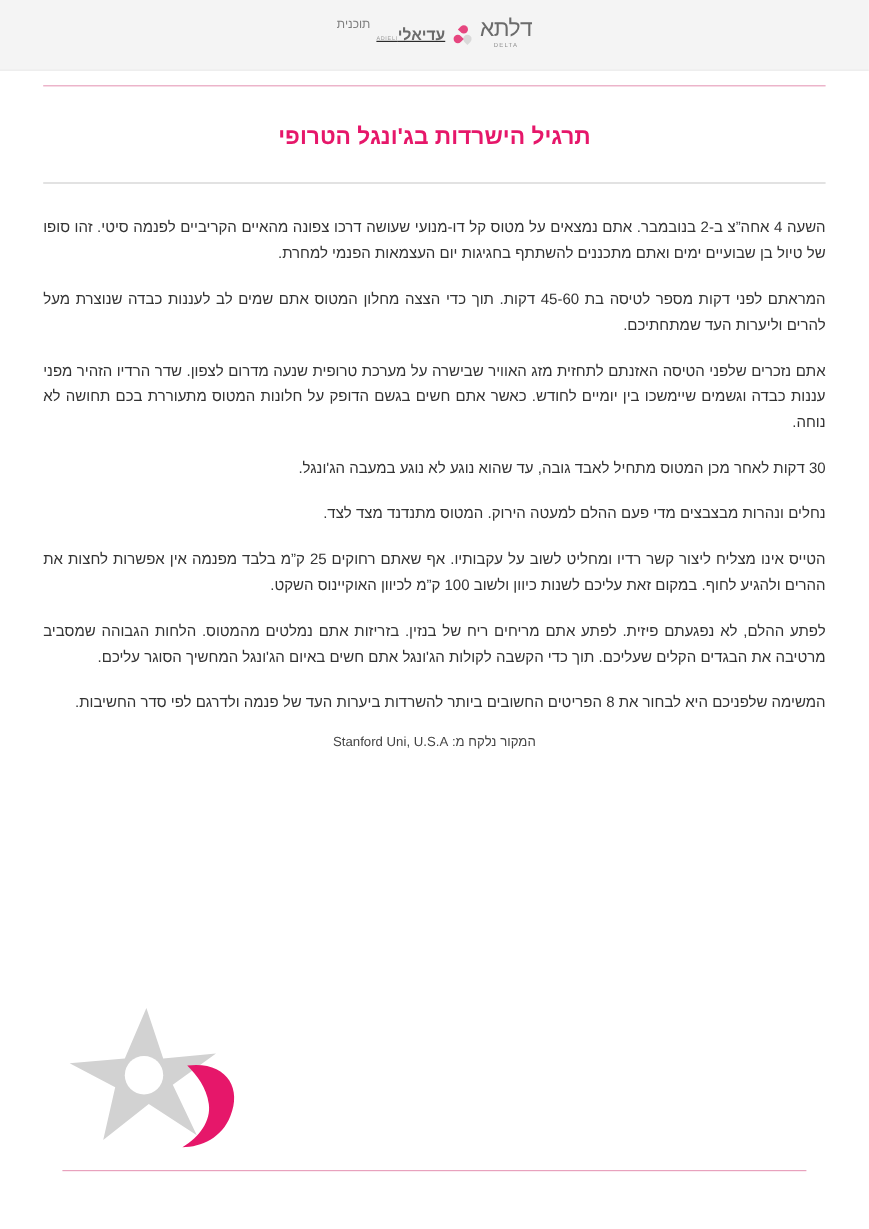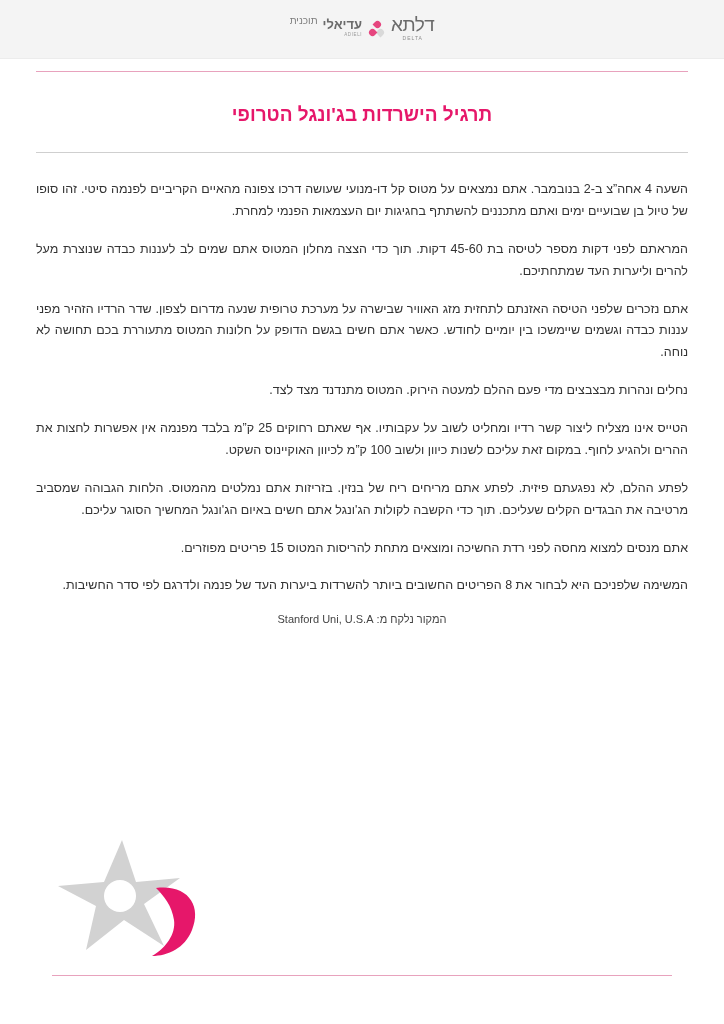--- a/index.html
+++ b/index.html
@@ -67,23 +67,24 @@
     width: 7px;
     height: 7px;
     background: #e6467f;
     border-radius: 50% 50% 50% 0;
   }
   .logo-mark .p1 { top: 0; right: 3px; transform: rotate(45deg); }
   .logo-mark .p2 { bottom: 0; right: 0; transform: rotate(-45deg); background:#d9d9d9;}
   .logo-mark .p3 { bottom: 0; left: 0; transform: rotate(-135deg); }
   .logo-sub {
     display: flex;
-    flex-direction: column;
-    align-items: flex-start;
+    flex-direction: row;
+    align-items: flex-end;
     line-height: 1;
+    text-decoration: underline;
   }
   .logo-sub-heb {
     font-size: 13px;
     color: #6b6b6b;
     font-weight: bold;
   }
   .logo-sub-lat {
     font-size: 4.5px;
     color: #9a9a9a;
     letter-spacing: 0.6px;
@@ -185,24 +186,24 @@
     <hr class="rule">
 
     <h1 class="doc-title">תרגיל הישרדות בג'ונגל הטרופי</h1>
 
     <hr class="rule-heavy">
 
     <div class="body-text">
       <p>השעה 4 אחה”צ ב-2 בנובמבר. אתם נמצאים על מטוס קל דו-מנועי שעושה דרכו צפונה מהאיים הקריביים לפנמה סיטי. זהו סופו של טיול בן שבועיים ימים ואתם מתכננים להשתתף בחגיגות יום העצמאות הפנמי למחרת.</p>
       <p>המראתם לפני דקות מספר לטיסה בת 45-60 דקות. תוך כדי הצצה מחלון המטוס אתם שמים לב לעננות כבדה שנוצרת מעל להרים וליערות העד שמתחתיכם.</p>
       <p>אתם נזכרים שלפני הטיסה האזנתם לתחזית מזג האוויר שבישרה על מערכת טרופית שנעה מדרום לצפון. שדר הרדיו הזהיר מפני עננות כבדה וגשמים שיימשכו בין יומיים לחודש. כאשר אתם חשים בגשם הדופק על חלונות המטוס מתעוררת בכם תחושה לא נוחה.</p>
+      <p>30 דקות לאחר מכן המטוס מתחיל לאבד גובה, עד שהוא נוגע לא נוגע במעבה הג'ונגל.</p>
       <p>נחלים ונהרות מבצבצים מדי פעם ההלם למעטה הירוק. המטוס מתנדנד מצד לצד.</p>
       <p>הטייס אינו מצליח ליצור קשר רדיו ומחליט לשוב על עקבותיו. אף שאתם רחוקים 25 ק”מ בלבד מפנמה אין אפשרות לחצות את ההרים ולהגיע לחוף. במקום זאת עליכם לשנות כיוון ולשוב 100 ק”מ לכיוון האוקיינוס השקט.</p>
       <p>לפתע ההלם, לא נפגעתם פיזית. לפתע אתם מריחים ריח של בנזין. בזריזות אתם נמלטים מהמטוס. הלחות הגבוהה שמסביב מרטיבה את הבגדים הקלים שעליכם. תוך כדי הקשבה לקולות הג'ונגל אתם חשים באיום הג'ונגל המחשיך הסוגר עליכם.</p>
-      <p>אתם מנסים למצוא מחסה לפני רדת החשיכה ומוצאים מתחת להריסות המטוס 15 פריטים מפוזרים.</p>
       <p>המשימה שלפניכם היא לבחור את 8 הפריטים החשובים ביותר להשרדות ביערות העד של פנמה ולדרגם לפי סדר החשיבות.</p>
     </div>
 
     <div class="source">
       <span>המקור נלקח מ:</span>
       <span>Stanford Uni, U.S.A</span>
     </div>
   </div>
 
   <div class="footer-art">

